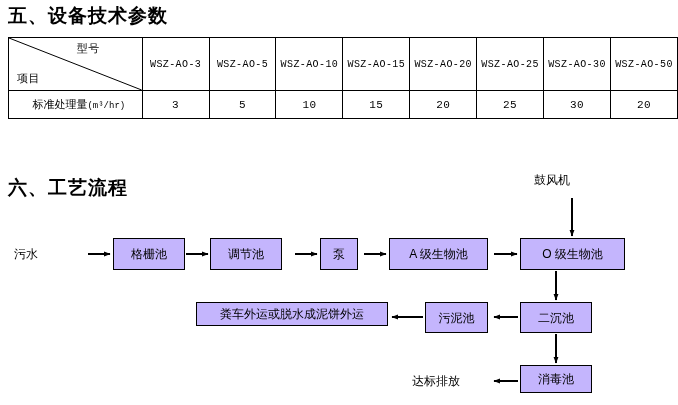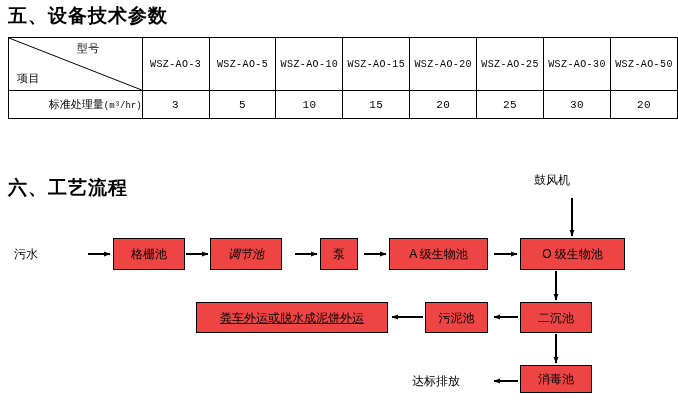--- a/index.html
+++ b/index.html
@@ -50,21 +50,21 @@
     width: 128px;
     height: 52px;
     position: relative;
     padding: 0;
     text-align: right;
   }
   #spec-table td.model-cell { width: 67px; height: 52px; }
   #spec-table td.label-cell {
     width: 128px;
     height: 27px;
-    text-align: right;
+    text-align: center;
     font-family: "Liberation Sans", "DejaVu Sans", sans-serif;
     font-size: 11px;
     padding-left: 7px;
     letter-spacing: 0;
     margin-top: 19px;
   }
   #spec-table td.value-cell { height: 27px; font-size: 11px; }
 
   .corner-inner { position: absolute; inset: 0; }
   .corner-diagonal {
@@ -97,21 +97,21 @@
     position: absolute;
     left: 0;
     top: 0;
     width: 678px;
     height: 405px;
     pointer-events: none;
   }
   .flow-box {
     position: absolute;
     border: 1px solid #000000;
-    background: #ef4444;
+    background: #c4b5fd;
     display: flex;
     align-items: center;
     justify-content: center;
     font-size: 12px;
     white-space: nowrap;
     box-sizing: border-box;
     line-height: 1;
   }
   .flow-text {
     position: absolute;
@@ -193,27 +193,27 @@
 </svg>
 
 <div class="flow-text" style="left:14px; top:248px;">污水</div>
 
 <div class="flow-text" style="left:534px; top:174px;">鼓风机</div>
 
 <div class="flow-text" style="left:412px; top:375px;">达标排放</div>
 
 <div class="flow-box" style="left:113px; top:238px; width:72px; height:32px;">格栅池</div>
 
-<div class="flow-box" style="left:210px; top:238px; width:72px; height:32px;font-style:italic;">调节池</div>
+<div class="flow-box" style="left:210px; top:238px; width:72px; height:32px;">调节池</div>
 
 <div class="flow-box" style="left:320px; top:238px; width:38px; height:32px;">泵</div>
 
 <div class="flow-box" style="left:389px; top:238px; width:99px; height:32px;">A 级生物池</div>
 
 <div class="flow-box" style="left:520px; top:238px; width:105px; height:32px;">O 级生物池</div>
 
 <div class="flow-box" style="left:520px; top:302px; width:72px; height:31px;text-align:right;">二沉池</div>
 
 <div class="flow-box" style="left:425px; top:302px; width:63px; height:31px;">污泥池</div>
 
-<div class="flow-box" style="left:196px; top:302px; width:192px; height:31px;text-decoration:underline;">粪车外运或脱水成泥饼外运</div>
+<div class="flow-box" style="left:196px; top:302px; width:192px; height:24px;">粪车外运或脱水成泥饼外运</div>
 
 <div class="flow-box" style="left:520px; top:365px; width:72px; height:28px;">消毒池</div>
 
 </body></html>

